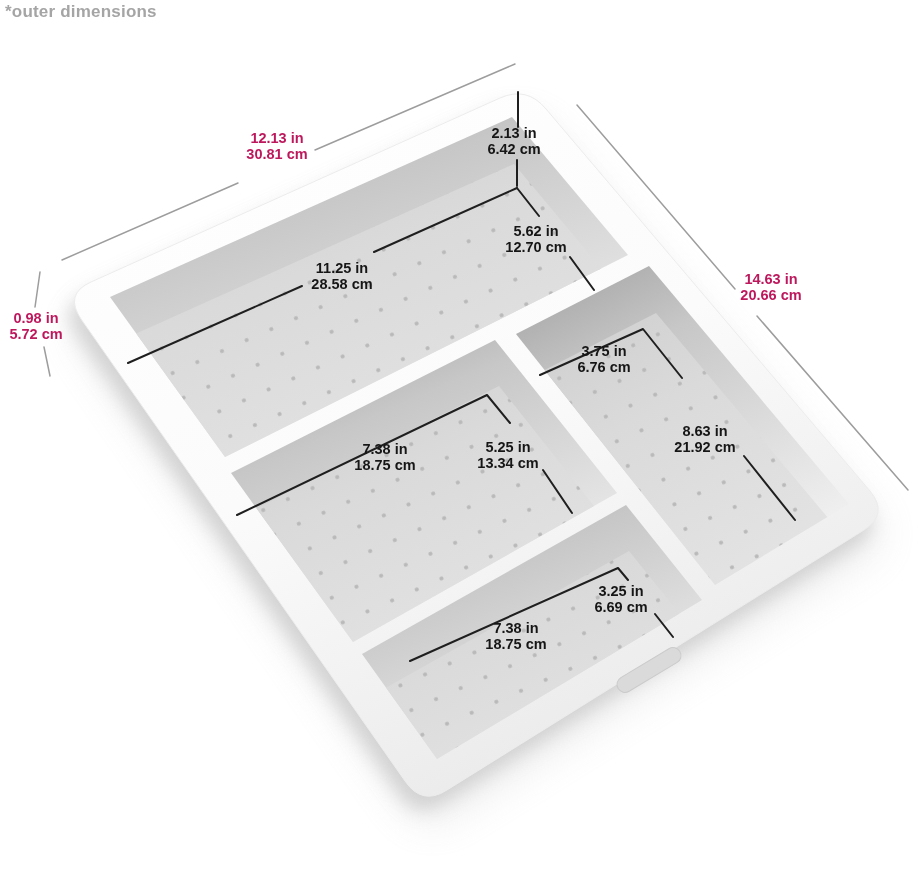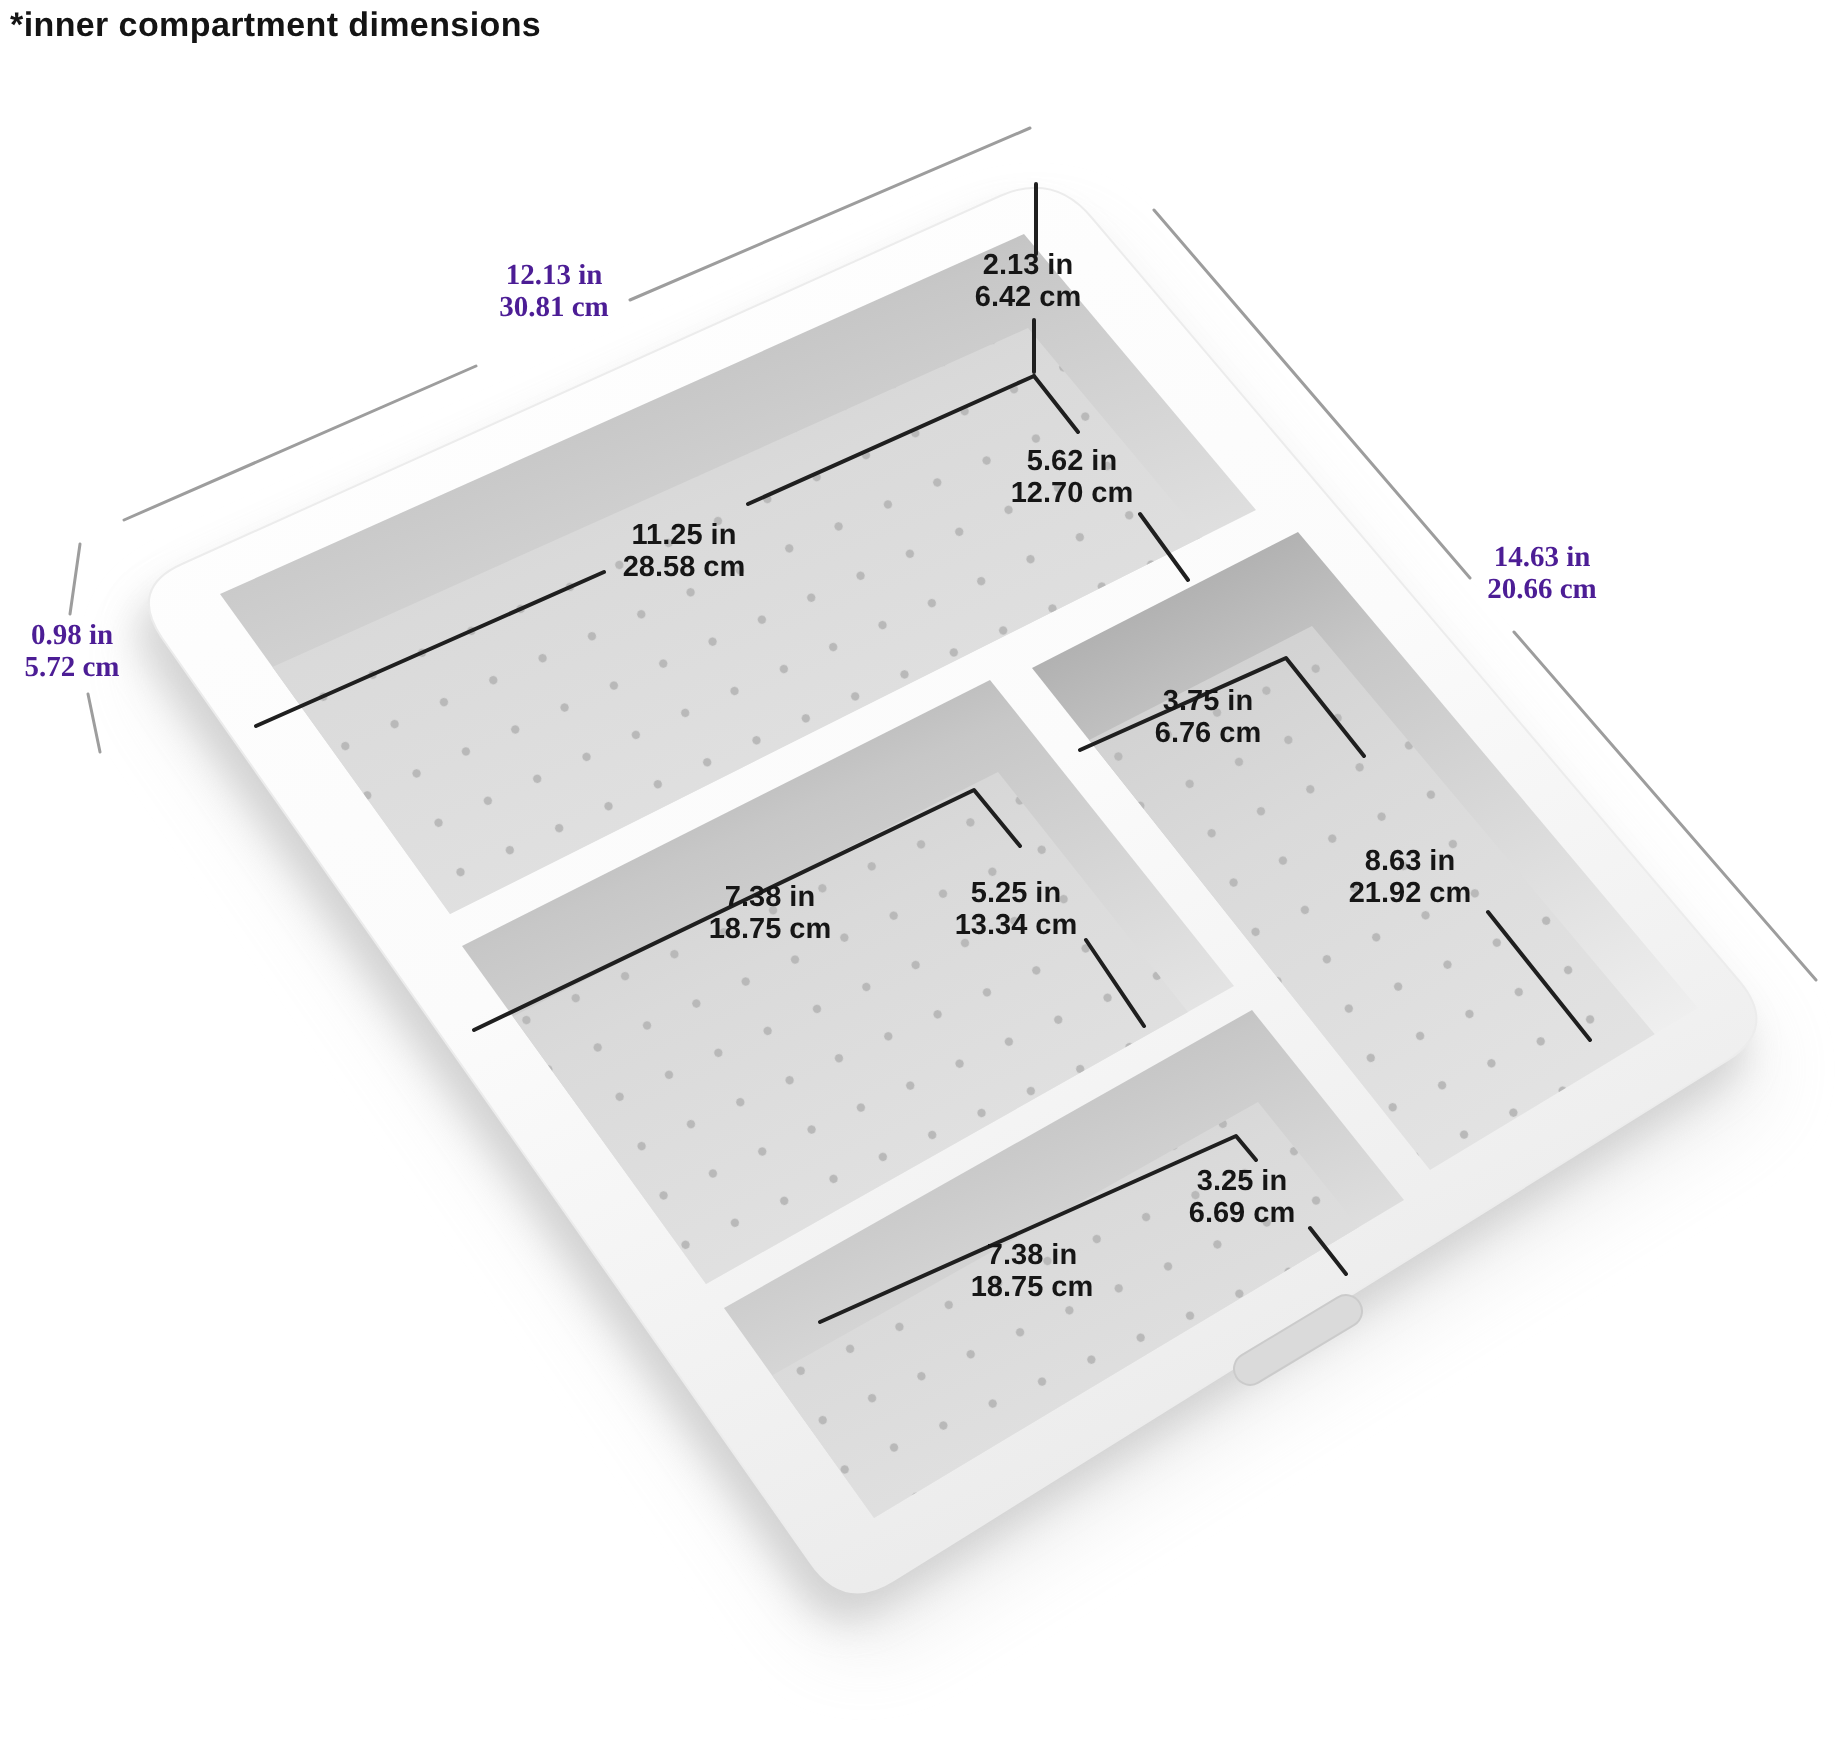--- a/index.html
+++ b/index.html
@@ -10,21 +10,21 @@
   .stage svg{position:absolute;left:0;top:0;}
   .legend{position:absolute;left:5px;top:3px;line-height:1.1;}
   .legend .outer-note{font-weight:700;font-size:17px;color:#a5a5a5;letter-spacing:.2px;}
   .legend .inner-note{font-weight:700;font-size:17px;color:#141414;letter-spacing:.2px;margin-top:1px;}
   .dim{
     position:absolute;transform:translate(-50%,-50%);
     text-align:center;white-space:nowrap;
     font-weight:700;font-size:14.5px;line-height:1.1;color:#161616;
   }
   .dim span{display:block;}
-  .dim.outer{color:#4c1d95;font-family:Liberation Serif, serif;}
+  .dim.outer{color:#be185d;}
 </style>
 </head>
 <body>
 
 <div class="stage">
 
   <svg width="920" height="871" viewBox="0 0 920 871">
     <defs>
       <linearGradient id="bodyGrad" x1="0" y1="0" x2="0.5" y2="1">
         <stop offset="0" stop-color="#ffffff"></stop>
@@ -111,21 +111,21 @@
       <path d="M518,92 L518,127 M517,160 L517,186"></path>
       <path d="M128,363 L302,286 M374,252 L517,188"></path>
       <path d="M517,188 L539,216 M570,257 L594,290"></path>
       <path d="M540,375 L643,329 L682,378 M744,456 L795,520"></path>
       <path d="M237,515 L487,395 L510,423 M543,470 L572,513"></path>
       <path d="M410,661 L618,568 L628,580 M655,614 L673,637"></path>
     </g>
   </svg>
 
   <div class="legend">
-    <div class="inner-note">*inner compartment dimensions</div>
+    <div class="outer-note">*outer dimensions</div>
   </div>
 
   <div class="dim outer" style="left:277px;top:147px">
     <span>12.13 in</span>
     <span>30.81 cm</span>
   </div>
 
   <div class="dim" style="left:514px;top:142px">
     <span>2.13 in</span>
     <span>6.42 cm</span>

